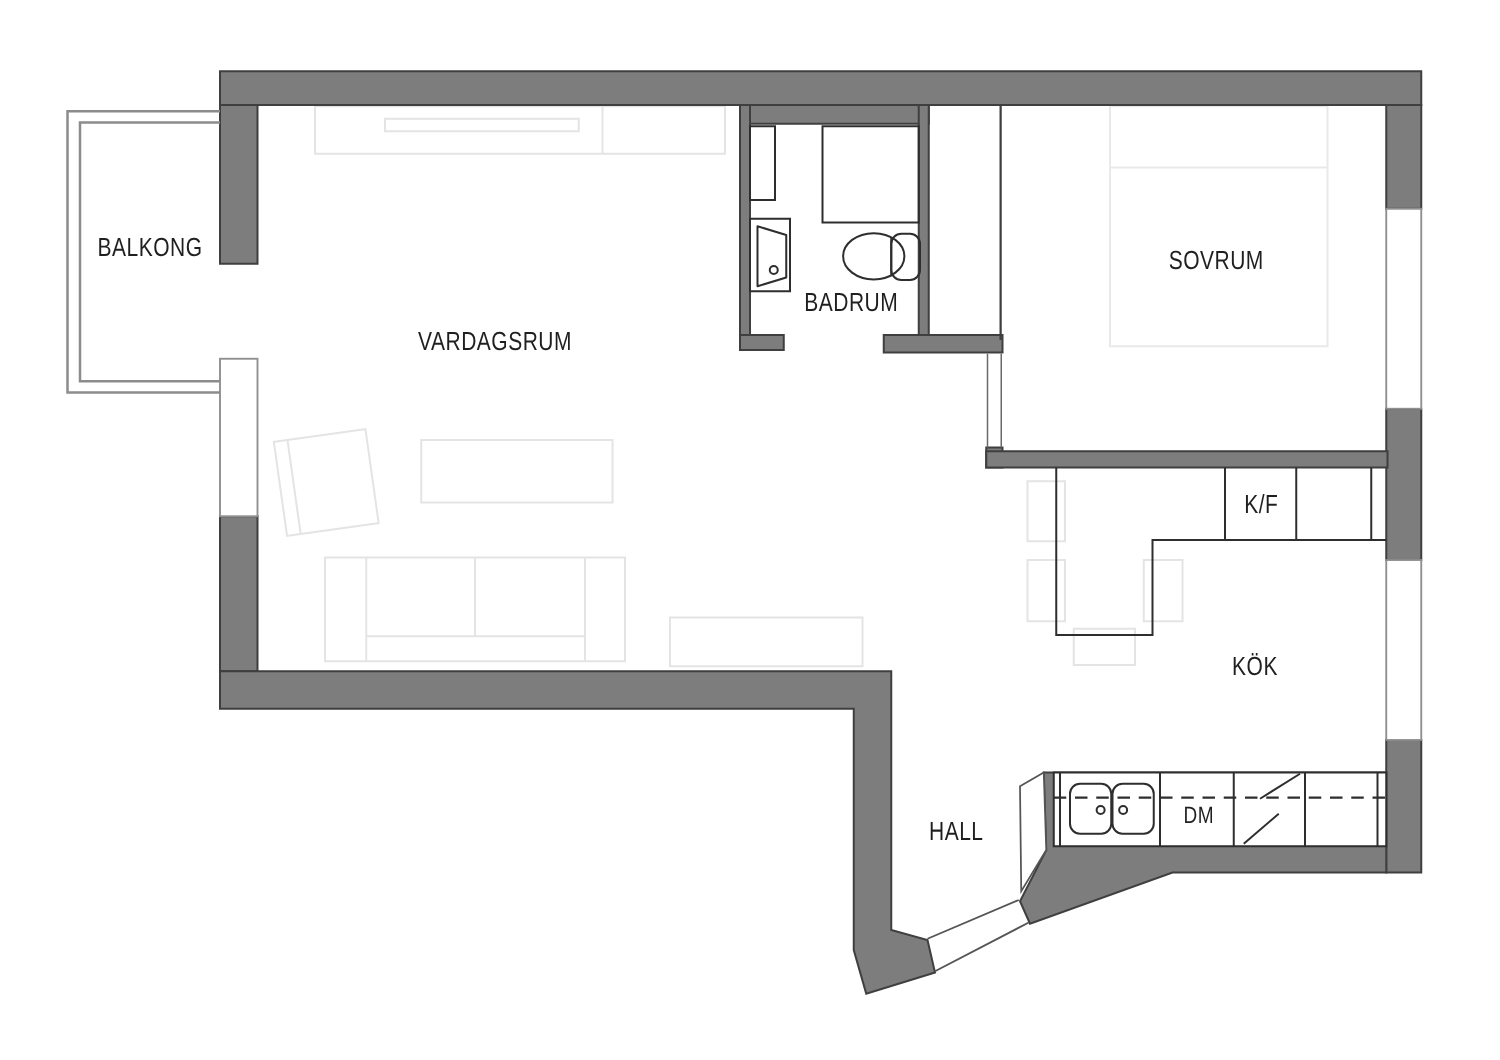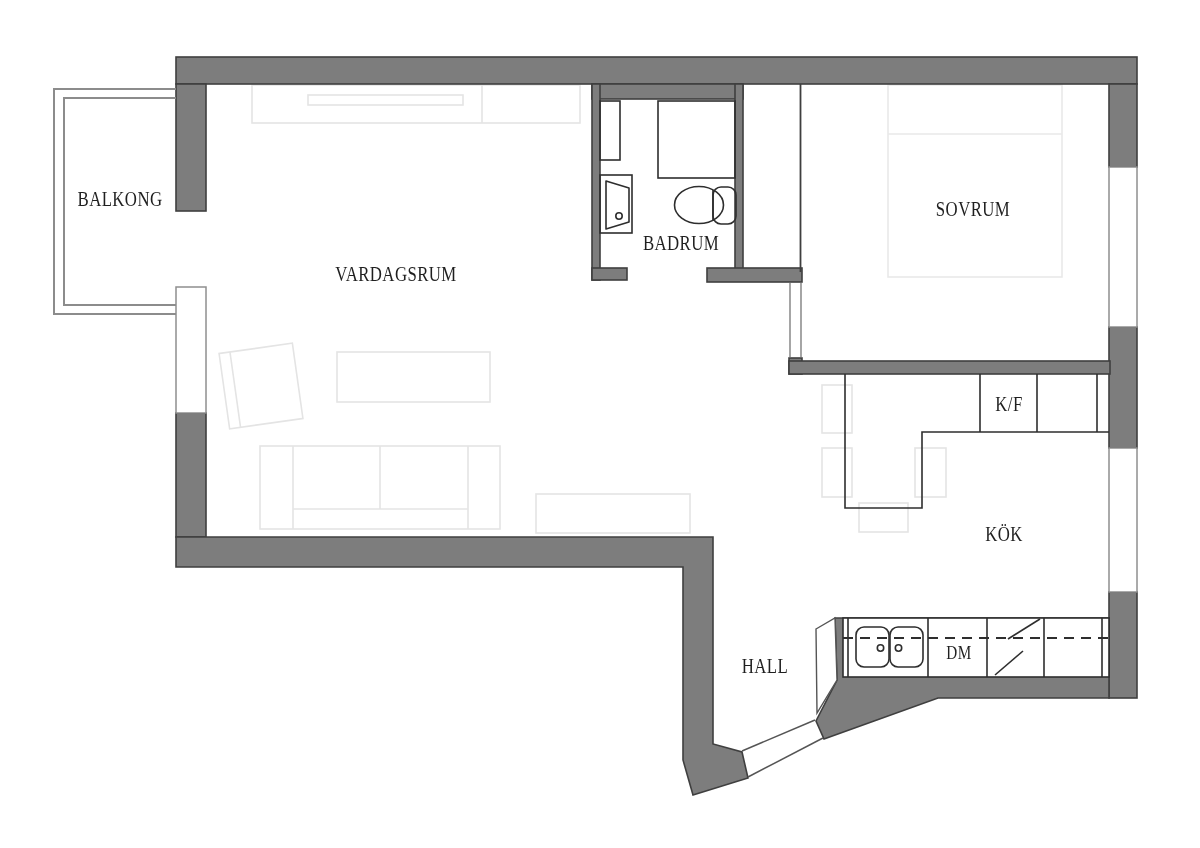--- a/index.html
+++ b/index.html
@@ -1,21 +1,21 @@
 <!DOCTYPE html>
 <html style="--background: #ffffff; --wall: #7d7d7d; --wall_outline: #3f3f3f; --fixture_line: #2e2e2e; --furniture_line: #e4e4e4; --balcony_line: #8c8c8c; --window_frame: #8f8f8f; --door_line: #555555; --text: #1f1f1f;"><head>
 <meta charset="utf-8">
 <style>
   html,body{margin:0;padding:0;background:#fff;}
   .stage{
     position:relative;
     width:1200px;height:836px;
     background:var(--background,#ffffff);
     overflow:hidden;
-    font-family:Liberation Serif, serif;
+    font-family:Liberation Sans, sans-serif;
   }
   .plan-svg{position:absolute;left:0;top:0;}
   
   .wall{fill:var(--wall,#7d7d7d);stroke:var(--wall_outline,#3f3f3f);stroke-width:1.6;}
   .partition{stroke:var(--wall_outline,#3f3f3f);stroke-width:1.8;fill:none;}
   .jamb{stroke:#6a6a6a;stroke-width:1.2;fill:none;}
   .window{fill:var(--background,#ffffff);stroke:var(--window_frame,#8f8f8f);stroke-width:1.5;}
   .balcony{fill:none;stroke:var(--balcony_line,#8c8c8c);stroke-width:2;}
   .fixture{fill:none;stroke:var(--fixture_line,#2e2e2e);stroke-width:1.6;}
   .fixture-fill{fill:var(--background,#ffffff);stroke:var(--fixture_line,#2e2e2e);stroke-width:1.6;}

